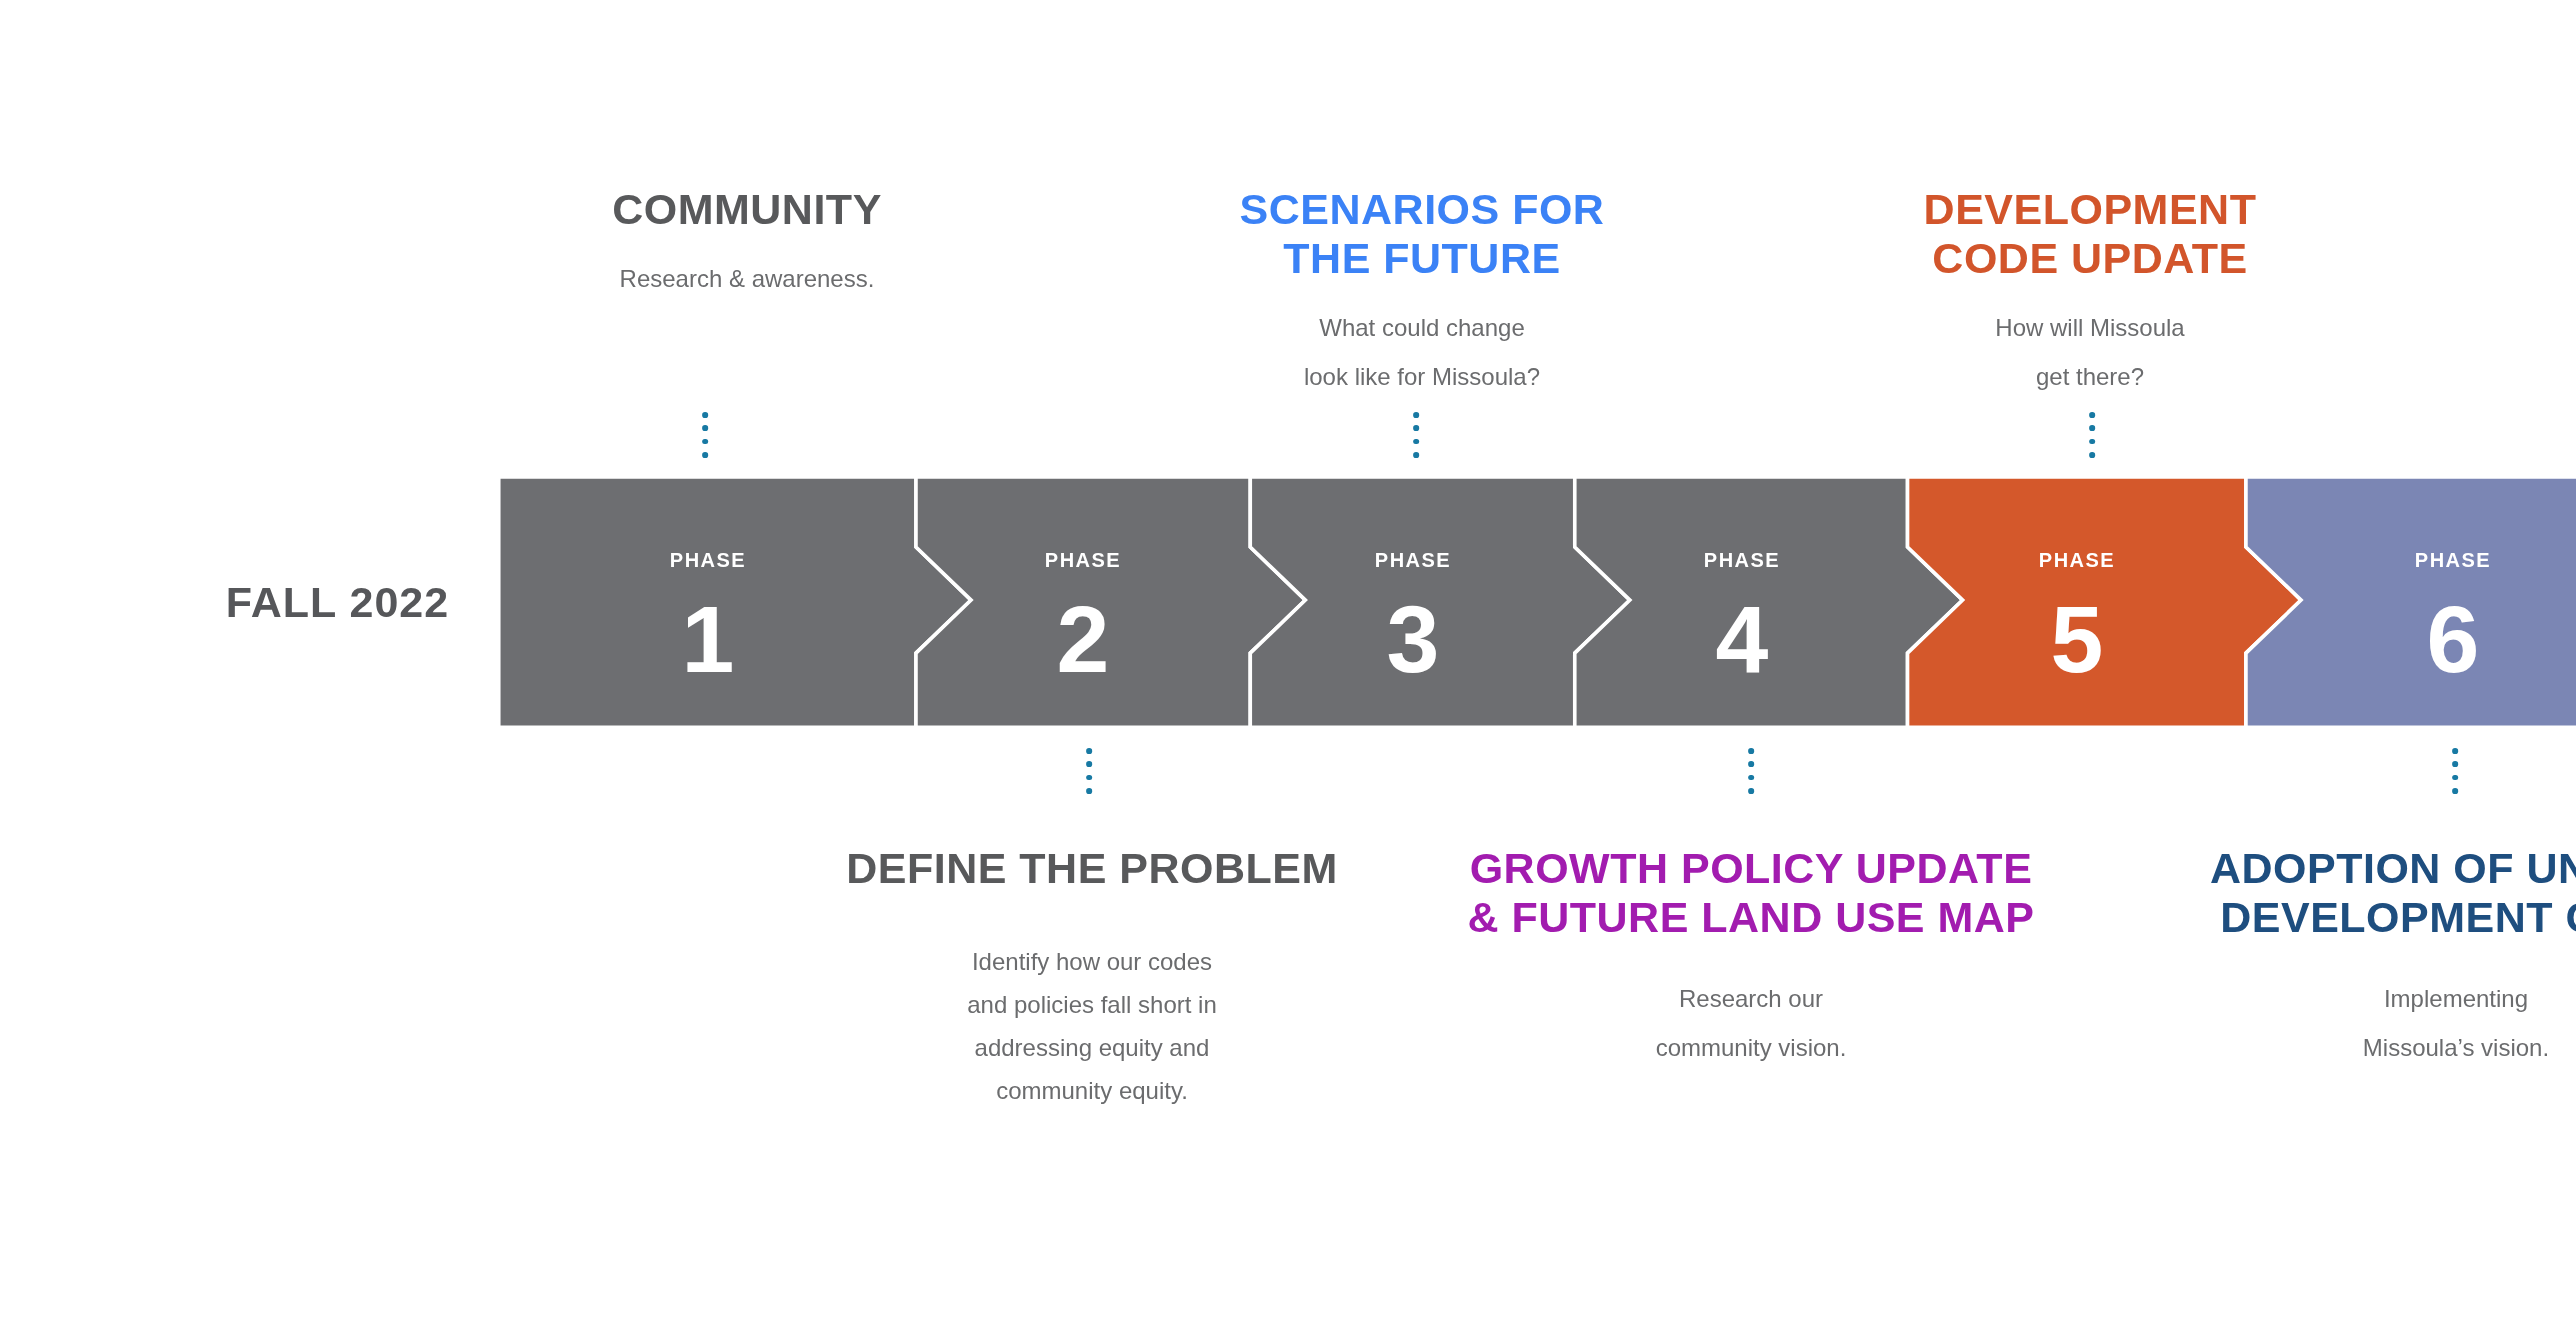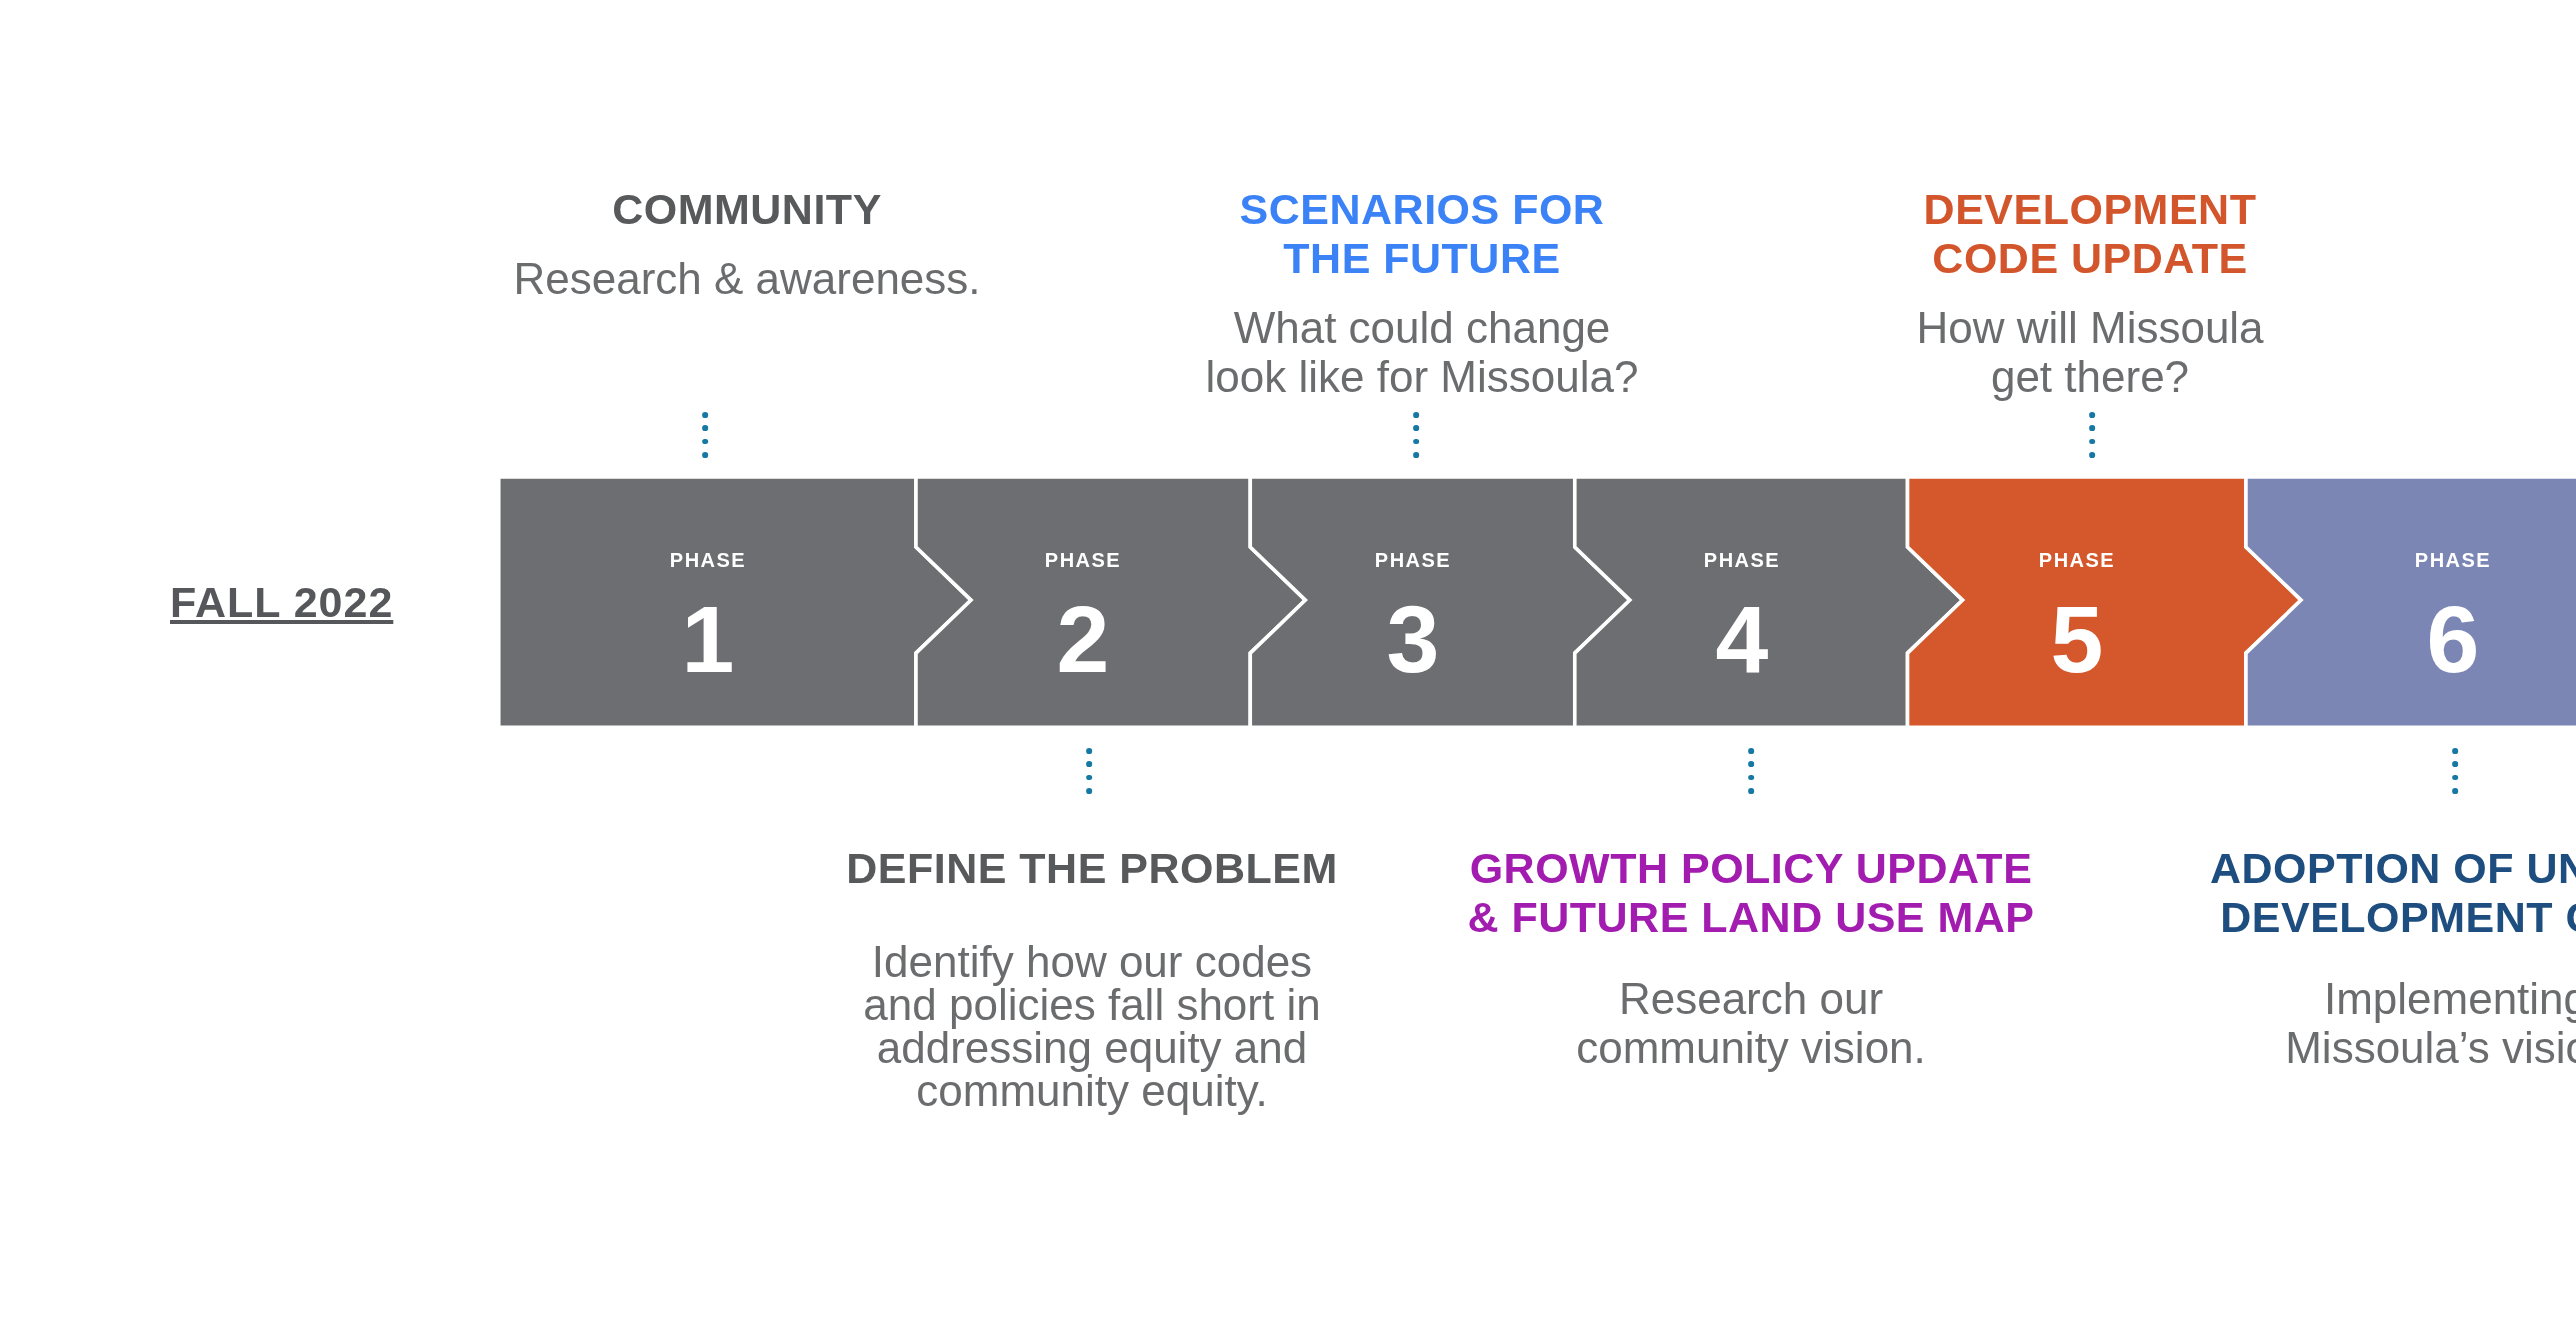--- a/index.html
+++ b/index.html
@@ -28,22 +28,21 @@
   }
   .phase-num{
     font-size:95px;
     font-weight:bold;
     line-height:88px;
     margin-top:18.5px;
   }
   .side-label{
     position:absolute;
     font-weight:bold;
-    text-align:left;
-    text-decoration:underline;
+    text-align:center;
   }
   #start-label{
     left:170px;
     top:570px;
     width:335px;
     font-size:43px;
     line-height:65px;
     color:#56575A;
     letter-spacing:1px;
   }
@@ -56,21 +55,21 @@
   .anno.top{top:185px;}
   .anno.bottom{top:844px;}
   .anno-heading{
     font-size:43px;
     font-weight:bold;
     line-height:49px;
     letter-spacing:0.5px;
     color:#58595B;
   }
   .anno-body{
-    font-size:44px;
+    font-size:24px;
     line-height:49px;
     color:#6B6C6E;
   }
   .anno.top .anno-body{margin-top:19.6px;}
   .anno.b1 .anno-body{margin-top:47px;line-height:43px;}
   .anno.b2 .anno-body{margin-top:32px;}
   .anno.b3 .anno-body{margin-top:32px;}
   .dots{
     position:absolute;
     display:flex;

